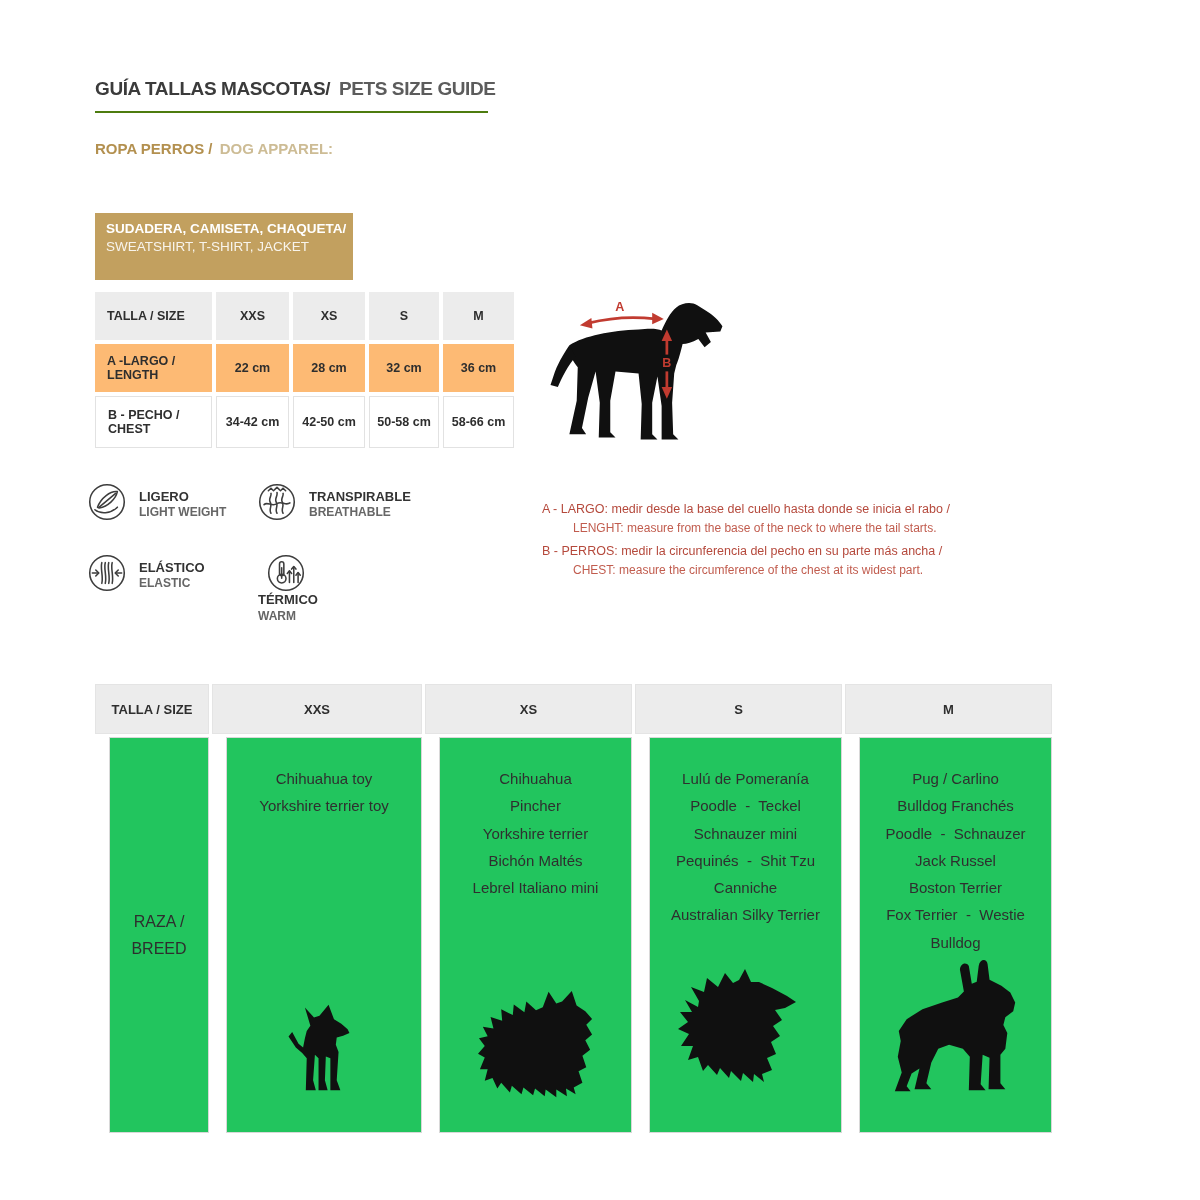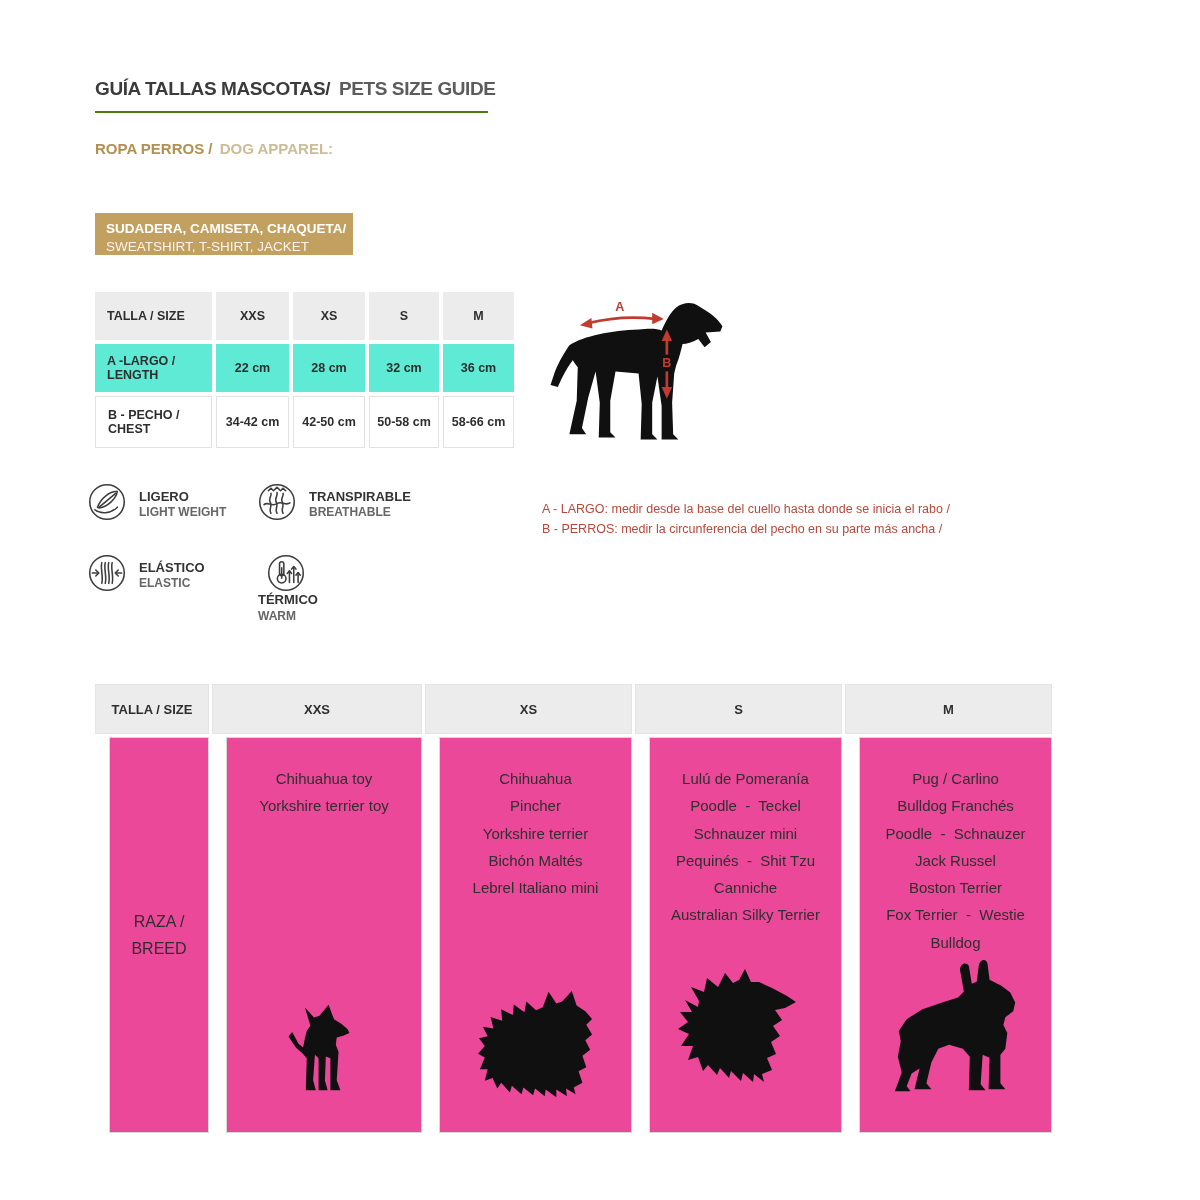--- a/index.html
+++ b/index.html
@@ -11,34 +11,34 @@
               border-bottom:2px solid #4d7c0f;padding-bottom:11px;
               font-size:19px;font-weight:bold;letter-spacing:-0.4px;white-space:nowrap;}
   .title-es{color:#3b3b3b;}
   .title-en{color:#5c5c5c;margin-left:4px;}
 
   .subtitle{position:absolute;left:95px;top:140px;font-size:15px;font-weight:bold;white-space:nowrap;}
   .subtitle-es{color:#B3904F;}
   .subtitle-en{color:#CDBC95;margin-left:3px;}
 
   
-  .category-box{position:absolute;left:95px;top:213px;width:258px;height:42px;
+  .category-box{position:absolute;left:95px;top:213px;width:258px;height:67px;
                 box-sizing:border-box;background:#C2A05F;padding:7px 11px 0 11px;
                 line-height:1.35;}
   .cat1{color:#ffffff;font-size:13.5px;font-weight:bold;white-space:nowrap;}
   .cat2{color:rgba(255,255,255,0.88);font-size:13.5px;font-weight:400;white-space:nowrap;}
 
   
   .size-table{position:absolute;left:95px;top:292px;display:grid;
               grid-template-columns:117px 73px 72px 70px 71px;
               grid-template-rows:48px 48px 52px;gap:4px;}
   .st-cell{display:flex;align-items:center;justify-content:center;
            font-size:12.5px;font-weight:bold;color:#2e2e2e;}
   .st-hdr{background:#ECECEC;}
-  .st-rowa{background:#5eead4;}
+  .st-rowa{background:#fdba74;}
   .st-rowb{background:#ffffff;border:1px solid #E2E2E2;}
   .st-label{justify-content:flex-start;padding-left:12px;text-align:left;}
 
   
   .measure-diagram{position:absolute;left:548px;top:298px;}
 
   
   .feature{position:absolute;display:flex;align-items:flex-end;}
   .feature svg{flex:0 0 auto;margin-right:13px;}
   .feat-es{font-size:13px;font-weight:bold;color:#333;line-height:1.3;}
@@ -50,21 +50,21 @@
   .notes{position:absolute;left:542px;top:501px;width:430px;}
   .note-es{font-size:12.5px;font-weight:normal;color:#B5493C;margin:0 0 4px 0;line-height:1.3;}
   .note-en{font-size:12px;font-weight:400;color:#C15C4E;margin:0 0 6px 31px;line-height:1.3;}
 
   
   .breed-table{position:absolute;left:95px;top:684px;display:grid;
                grid-template-columns:114px 210px 207px 207px 207px;
                grid-template-rows:50px 396px;gap:3px;}
   .bt-hdr{background:#ECECEC;display:flex;align-items:center;justify-content:center;
           font-size:13px;font-weight:bold;color:#2e2e2e;border:1px solid #E4E4E4;box-sizing:border-box;}
-  .bt-body{background:#ec4899;border:1px solid #D8D8D8;box-sizing:border-box;position:relative;margin-left:14px;}
+  .bt-body{background:#22c55e;border:1px solid #D8D8D8;box-sizing:border-box;position:relative;margin-left:14px;}
   .bt-rowlabel{display:flex;flex-direction:column;align-items:center;justify-content:center;
                font-size:16px;font-weight:400;color:#2e2e2e;line-height:1.7;}
   .breeds{padding-top:27px;text-align:center;font-size:15px;color:#2f2f2f;line-height:1.82;}
   .breed-line{white-space:pre-wrap;}
   .dog{position:absolute;left:50%;transform:translateX(-50%);}
   .dog-xxs{bottom:30px;} .dog-xs{bottom:28px;} .dog-s{bottom:27px;} .dog-m{bottom:26px;}
 
   .sil{fill:#101010;}
   .redline{stroke:#C13B30;stroke-width:2.6;fill:none;}
   .redfill{fill:#C13B30;}
@@ -197,21 +197,23 @@
       <path class="icon-stroke" d="M33.5,24.5 L36,21.5 L38.5,24.5"></path>
     </svg>
     <div>
       <div class="feat-es">TÉRMICO</div>
       <div class="feat-en">WARM</div>
     </div>
   </div>
 
   <div class="notes">
     <p class="note-es"><span>A - LARGO:</span> <span>medir desde la base del cuello hasta donde se inicia el rabo /</span></p>
+    <p class="note-en"><span>LENGHT:</span> <span>measure from the base of the neck to where the tail starts.</span></p>
     <p class="note-es"><span>B - PERROS:</span> <span>medir la circunferencia del pecho en su parte más ancha /</span></p>
+    <p class="note-en"><span>CHEST:</span> <span>measure the circumference of the chest at its widest part.</span></p>
   </div>
 
   <div class="breed-table">
     <div class="bt-hdr">TALLA /  SIZE</div>
     <div class="bt-hdr">XXS</div>
     <div class="bt-hdr">XS</div>
     <div class="bt-hdr">S</div>
     <div class="bt-hdr">M</div>
 
     <div class="bt-body bt-rowlabel">

